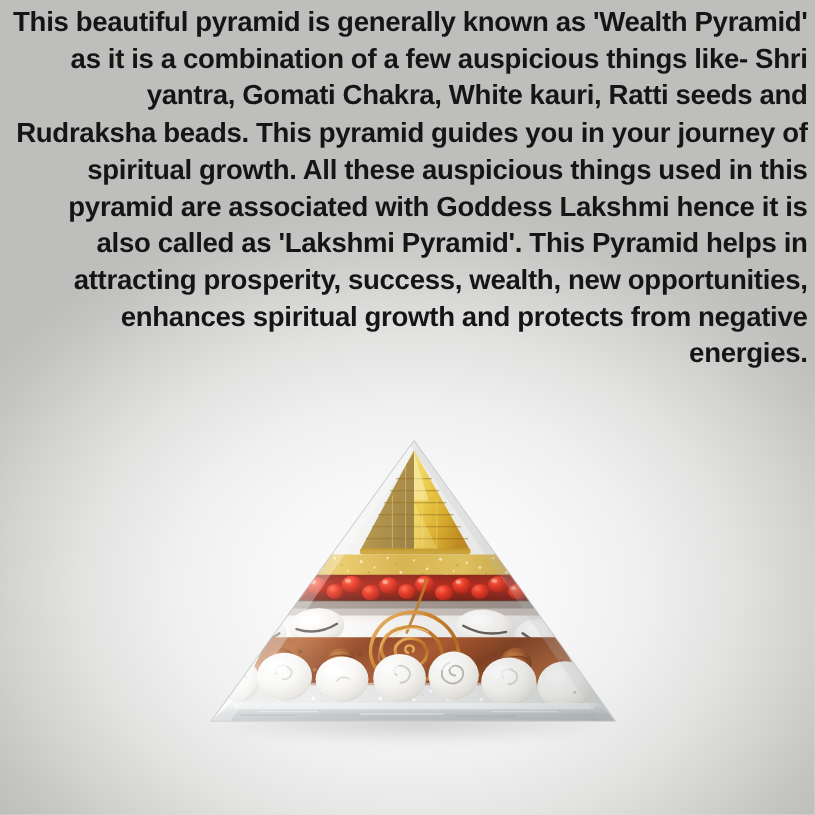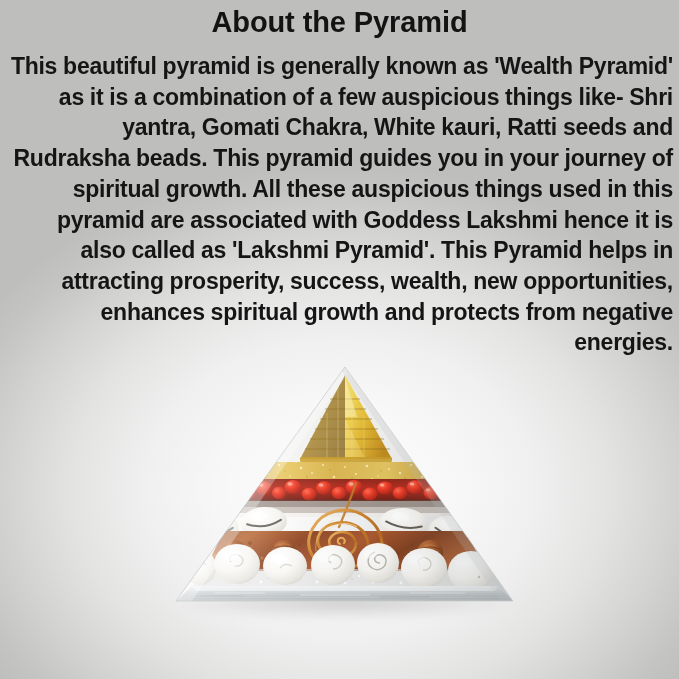--- a/index.html
+++ b/index.html
@@ -92,21 +92,20 @@
     pointer-events: none;
   }
 </style>
 </head>
 <body>
 
 <div id="page">
 
   <div id="text-block">
 
-    <h1 id="page-title">About the Pyramid</h1>
 
     <p id="body-copy">This beautiful pyramid is generally known as 'Wealth Pyramid' as it is a combination of a few auspicious things like- Shri yantra, Gomati Chakra, White kauri, Ratti seeds and Rudraksha beads. This pyramid guides you in your journey of spiritual growth. All these auspicious things used in this pyramid are associated with Goddess Lakshmi hence it is also called as 'Lakshmi Pyramid'. This Pyramid helps in attracting prosperity, success, wealth, new opportunities, enhances spiritual growth and protects from negative energies.</p>
   </div>
 
   <div id="pyramid-shadow"></div>
 
   <div id="pyramid-figure">
     <svg id="pyramid-svg" width="679" height="270" viewBox="0 0 679 270">
       <defs>
 

